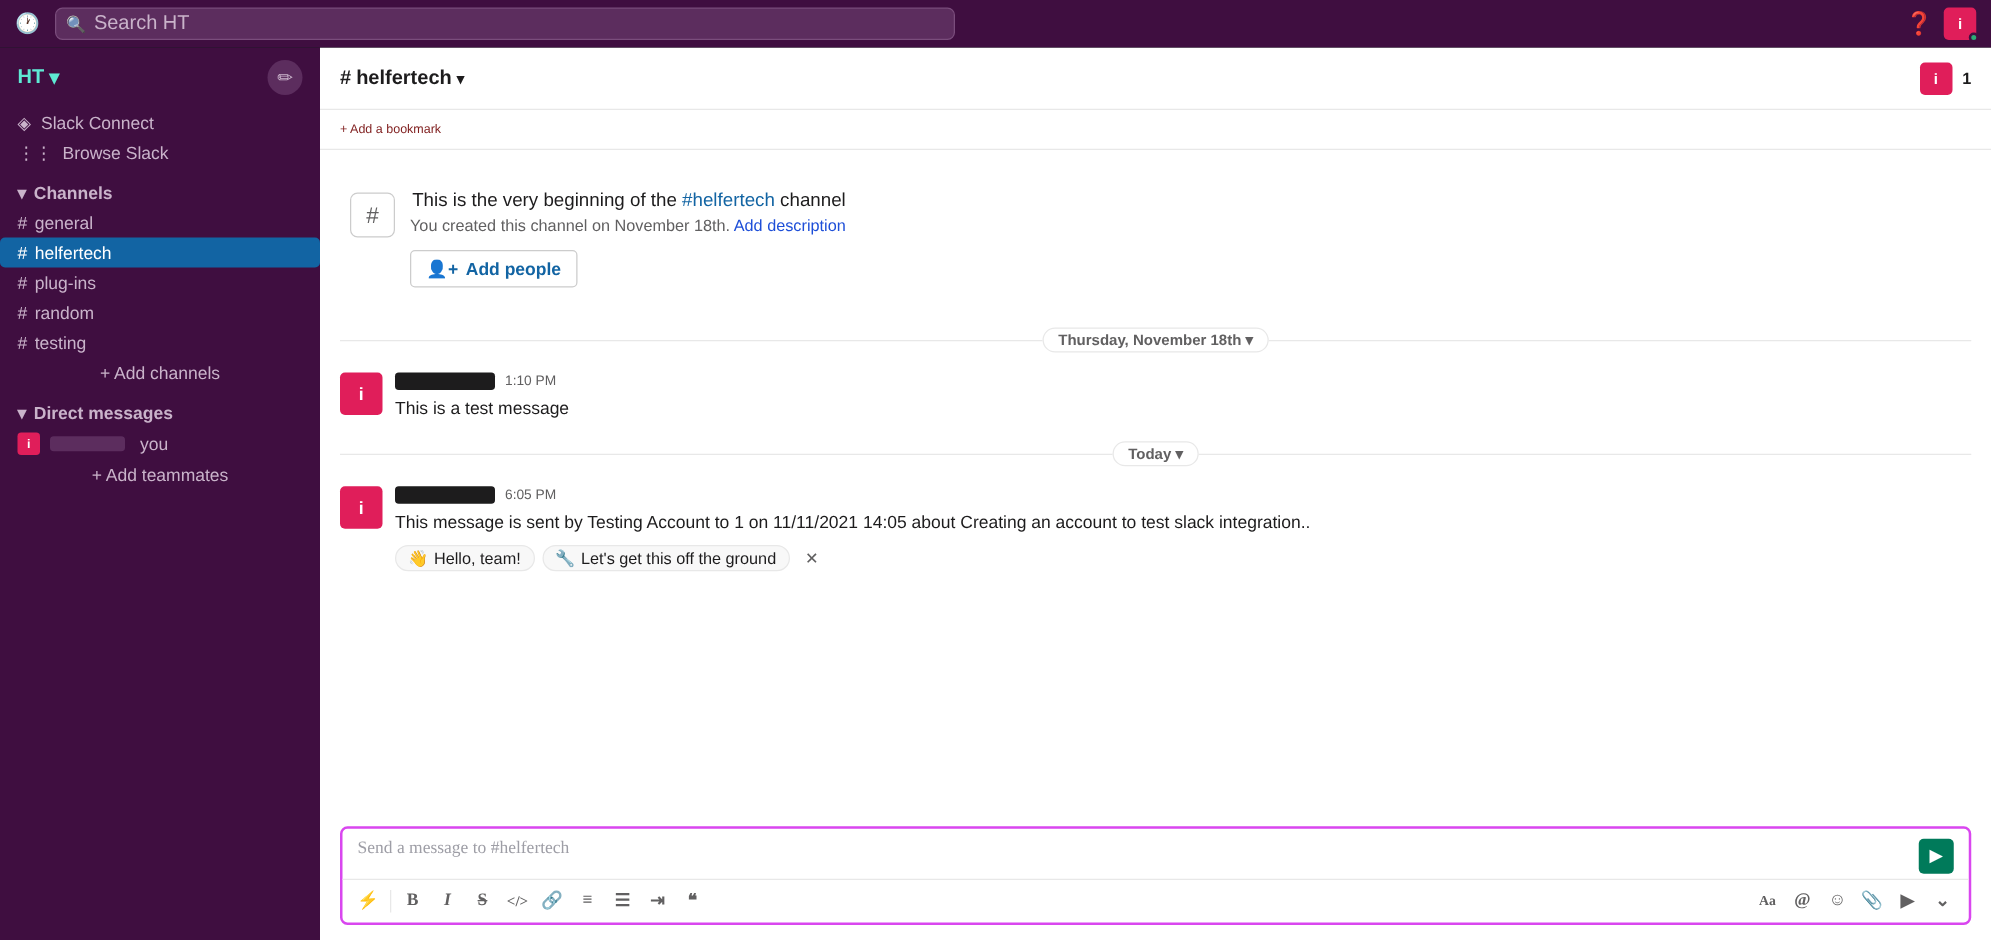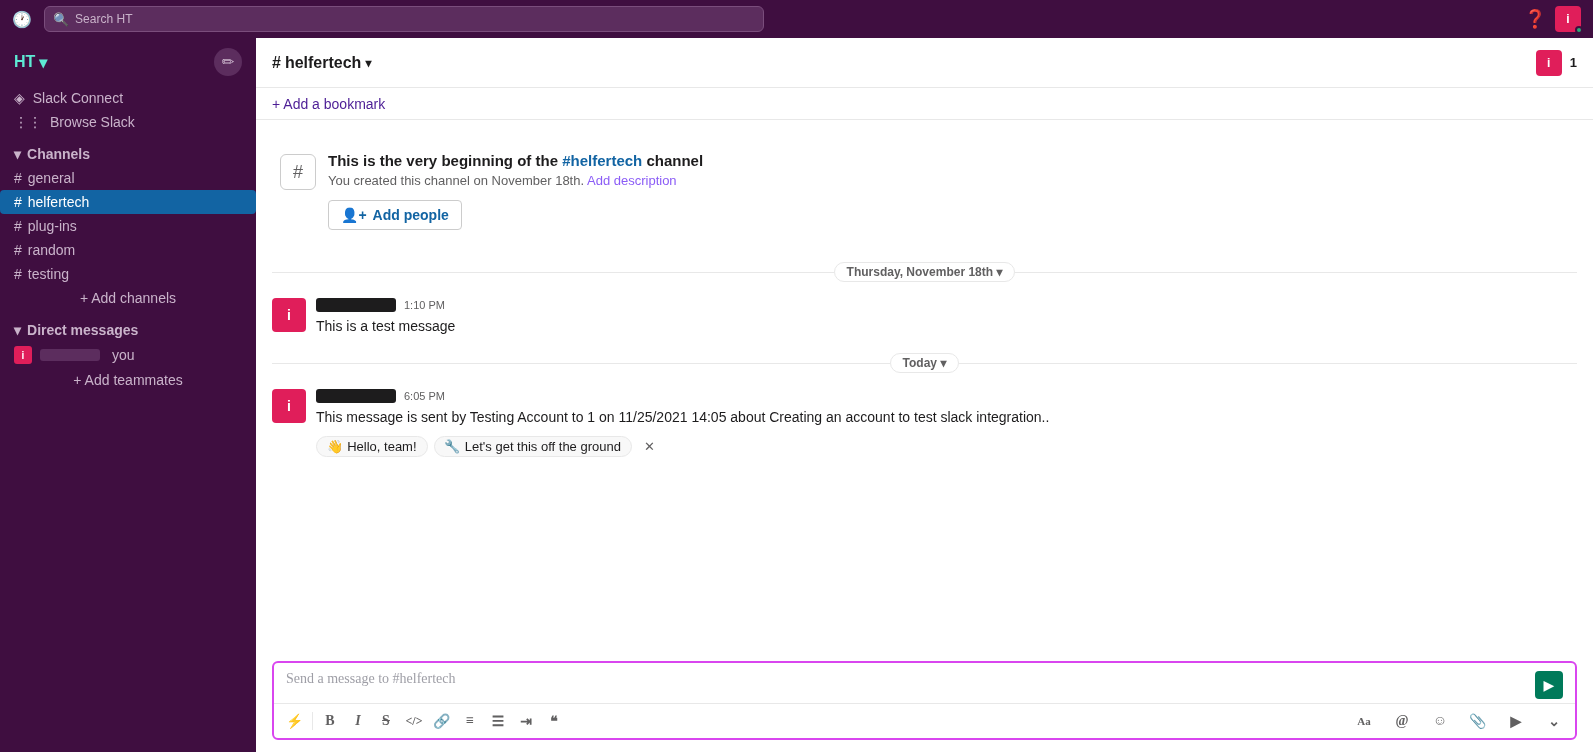--- a/index.html
+++ b/index.html
@@ -33,21 +33,21 @@
       padding: 0 8px;
       gap: 6px;
       color: #c9b3ca;
       font-size: 13px;
     }
     .topbar-search input {
       background: transparent;
       border: none;
       outline: none;
       color: #c9b3ca;
-      font-size: 12px;
+      font-size: 16px;
       width: 100%;
     }
     .topbar-search input::placeholder { color: #c9b3ca; }
     .topbar-help {
       color: #c9b3ca;
       font-size: 18px;
       margin-left: auto;
       cursor: pointer;
     }
     .topbar-avatar {
@@ -255,22 +255,22 @@
       border-bottom: 1px solid #e8e8e8;
       display: flex;
       align-items: center;
       padding: 0 16px;
       flex-shrink: 0;
     }
     .bookmark-add {
       display: flex;
       align-items: center;
       gap: 4px;
-      color: #4c1d95;
-      font-size: 14px;
+      color: #7f1d1d;
+      font-size: 10px;
       cursor: pointer;
     }
 
     .messages-area {
       flex: 1;
       overflow-y: auto;
       padding: 16px 0;
     }
     .messages-area::-webkit-scrollbar { width: 6px; }
     .messages-area::-webkit-scrollbar-thumb { background: #ccc; border-radius: 3px; }
@@ -290,31 +290,31 @@
       align-items: center;
       justify-content: center;
       font-size: 18px;
       color: #616061;
       flex-shrink: 0;
       margin-top: 2px;
     }
     .channel-intro-content {}
     .channel-intro-title {
       font-size: 15px;
-      font-weight: 700;
+      font-weight: 400;
       color: #1d1c1d;
       margin-bottom: 4px;
       text-align: right;
     }
     .channel-intro-title a { color: #1264a3; text-decoration: none; }
     .channel-intro-sub {
       font-size: 13px;
       color: #616061;
     }
-    .channel-intro-sub a { color: #8b5cf6; text-decoration: none; }
+    .channel-intro-sub a { color: #1d4ed8; text-decoration: none; }
     .add-people-btn {
       display: inline-flex;
       align-items: center;
       gap: 6px;
       margin-top: 12px;
       background: white;
       border: 1px solid #ccc;
       border-radius: 4px;
       padding: 6px 12px;
       font-size: 14px;
@@ -480,21 +480,21 @@
       color: #616061;
       border-radius: 4px;
       font-size: 14px;
       font-weight: bold;
     }
     .toolbar-separator { width: 1px; height: 18px; background: #e8e8e8; margin: 0 2px; }
     .toolbar-right {
       margin-left: auto;
       display: flex;
       align-items: center;
-      gap: 12px;
+      gap: 2px;
     }
   </style>
 </head>
 <body>
 
 <div class="topbar">
   <span class="topbar-history">🕐</span>
   <div class="topbar-search">
     <span>🔍</span>
     <input type="text" placeholder="Search HT" style="">
@@ -649,21 +649,21 @@
 
       <div class="message-block">
         <div class="msg-avatar">
           <span>i</span>
         </div>
         <div class="msg-content">
           <div class="msg-header">
             <span class="msg-username-redacted"></span>
             <span class="msg-time">6:05 PM</span>
           </div>
-          <div class="msg-text">This message is sent by Testing Account to 1 on  11/25/2021 14:05 about  Creating an account to test slack integration..</div>
+          <div class="msg-text">This message is sent by Testing Account to 1 on  11/11/2021 14:05 about  Creating an account to test slack integration..</div>
           <div class="reactions-row">
             <div class="reaction-chip">
               <span>👋</span>
               <span>Hello, team!</span>
             </div>
             <div class="reaction-chip">
               <span>🔧</span>
               <span>Let's get this off the ground</span>
             </div>
             <button class="reaction-close">✕</button>

